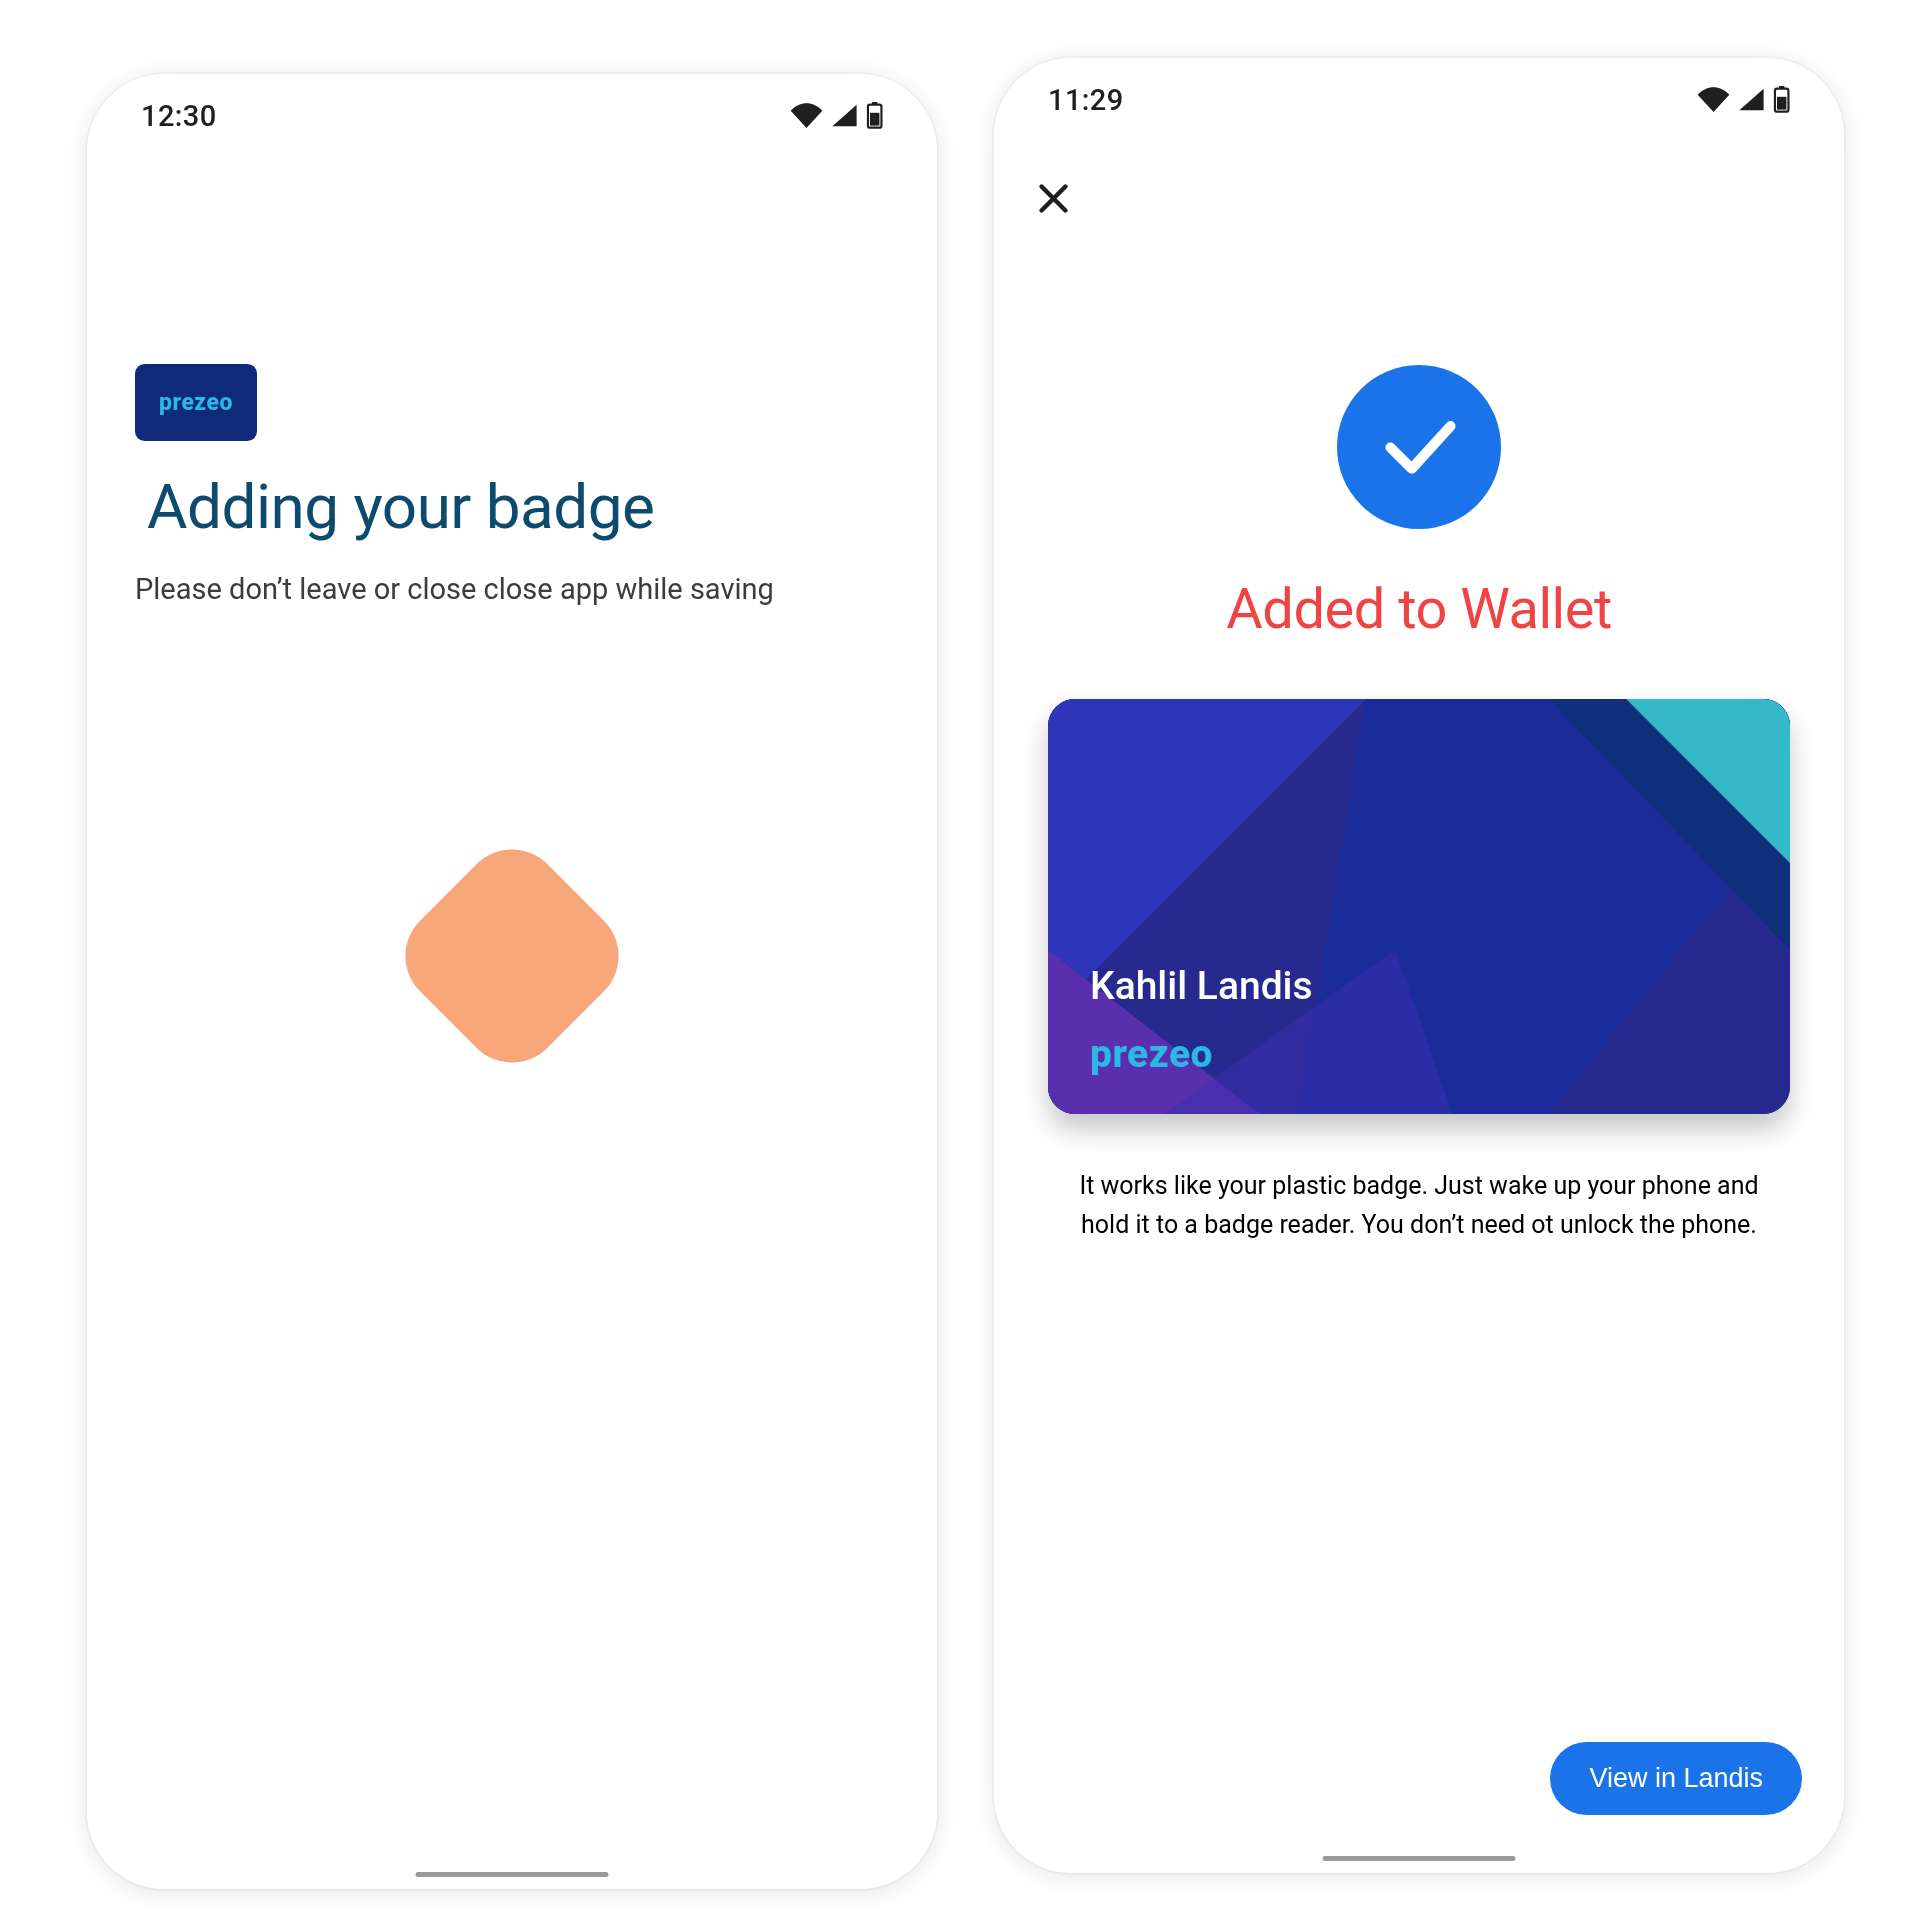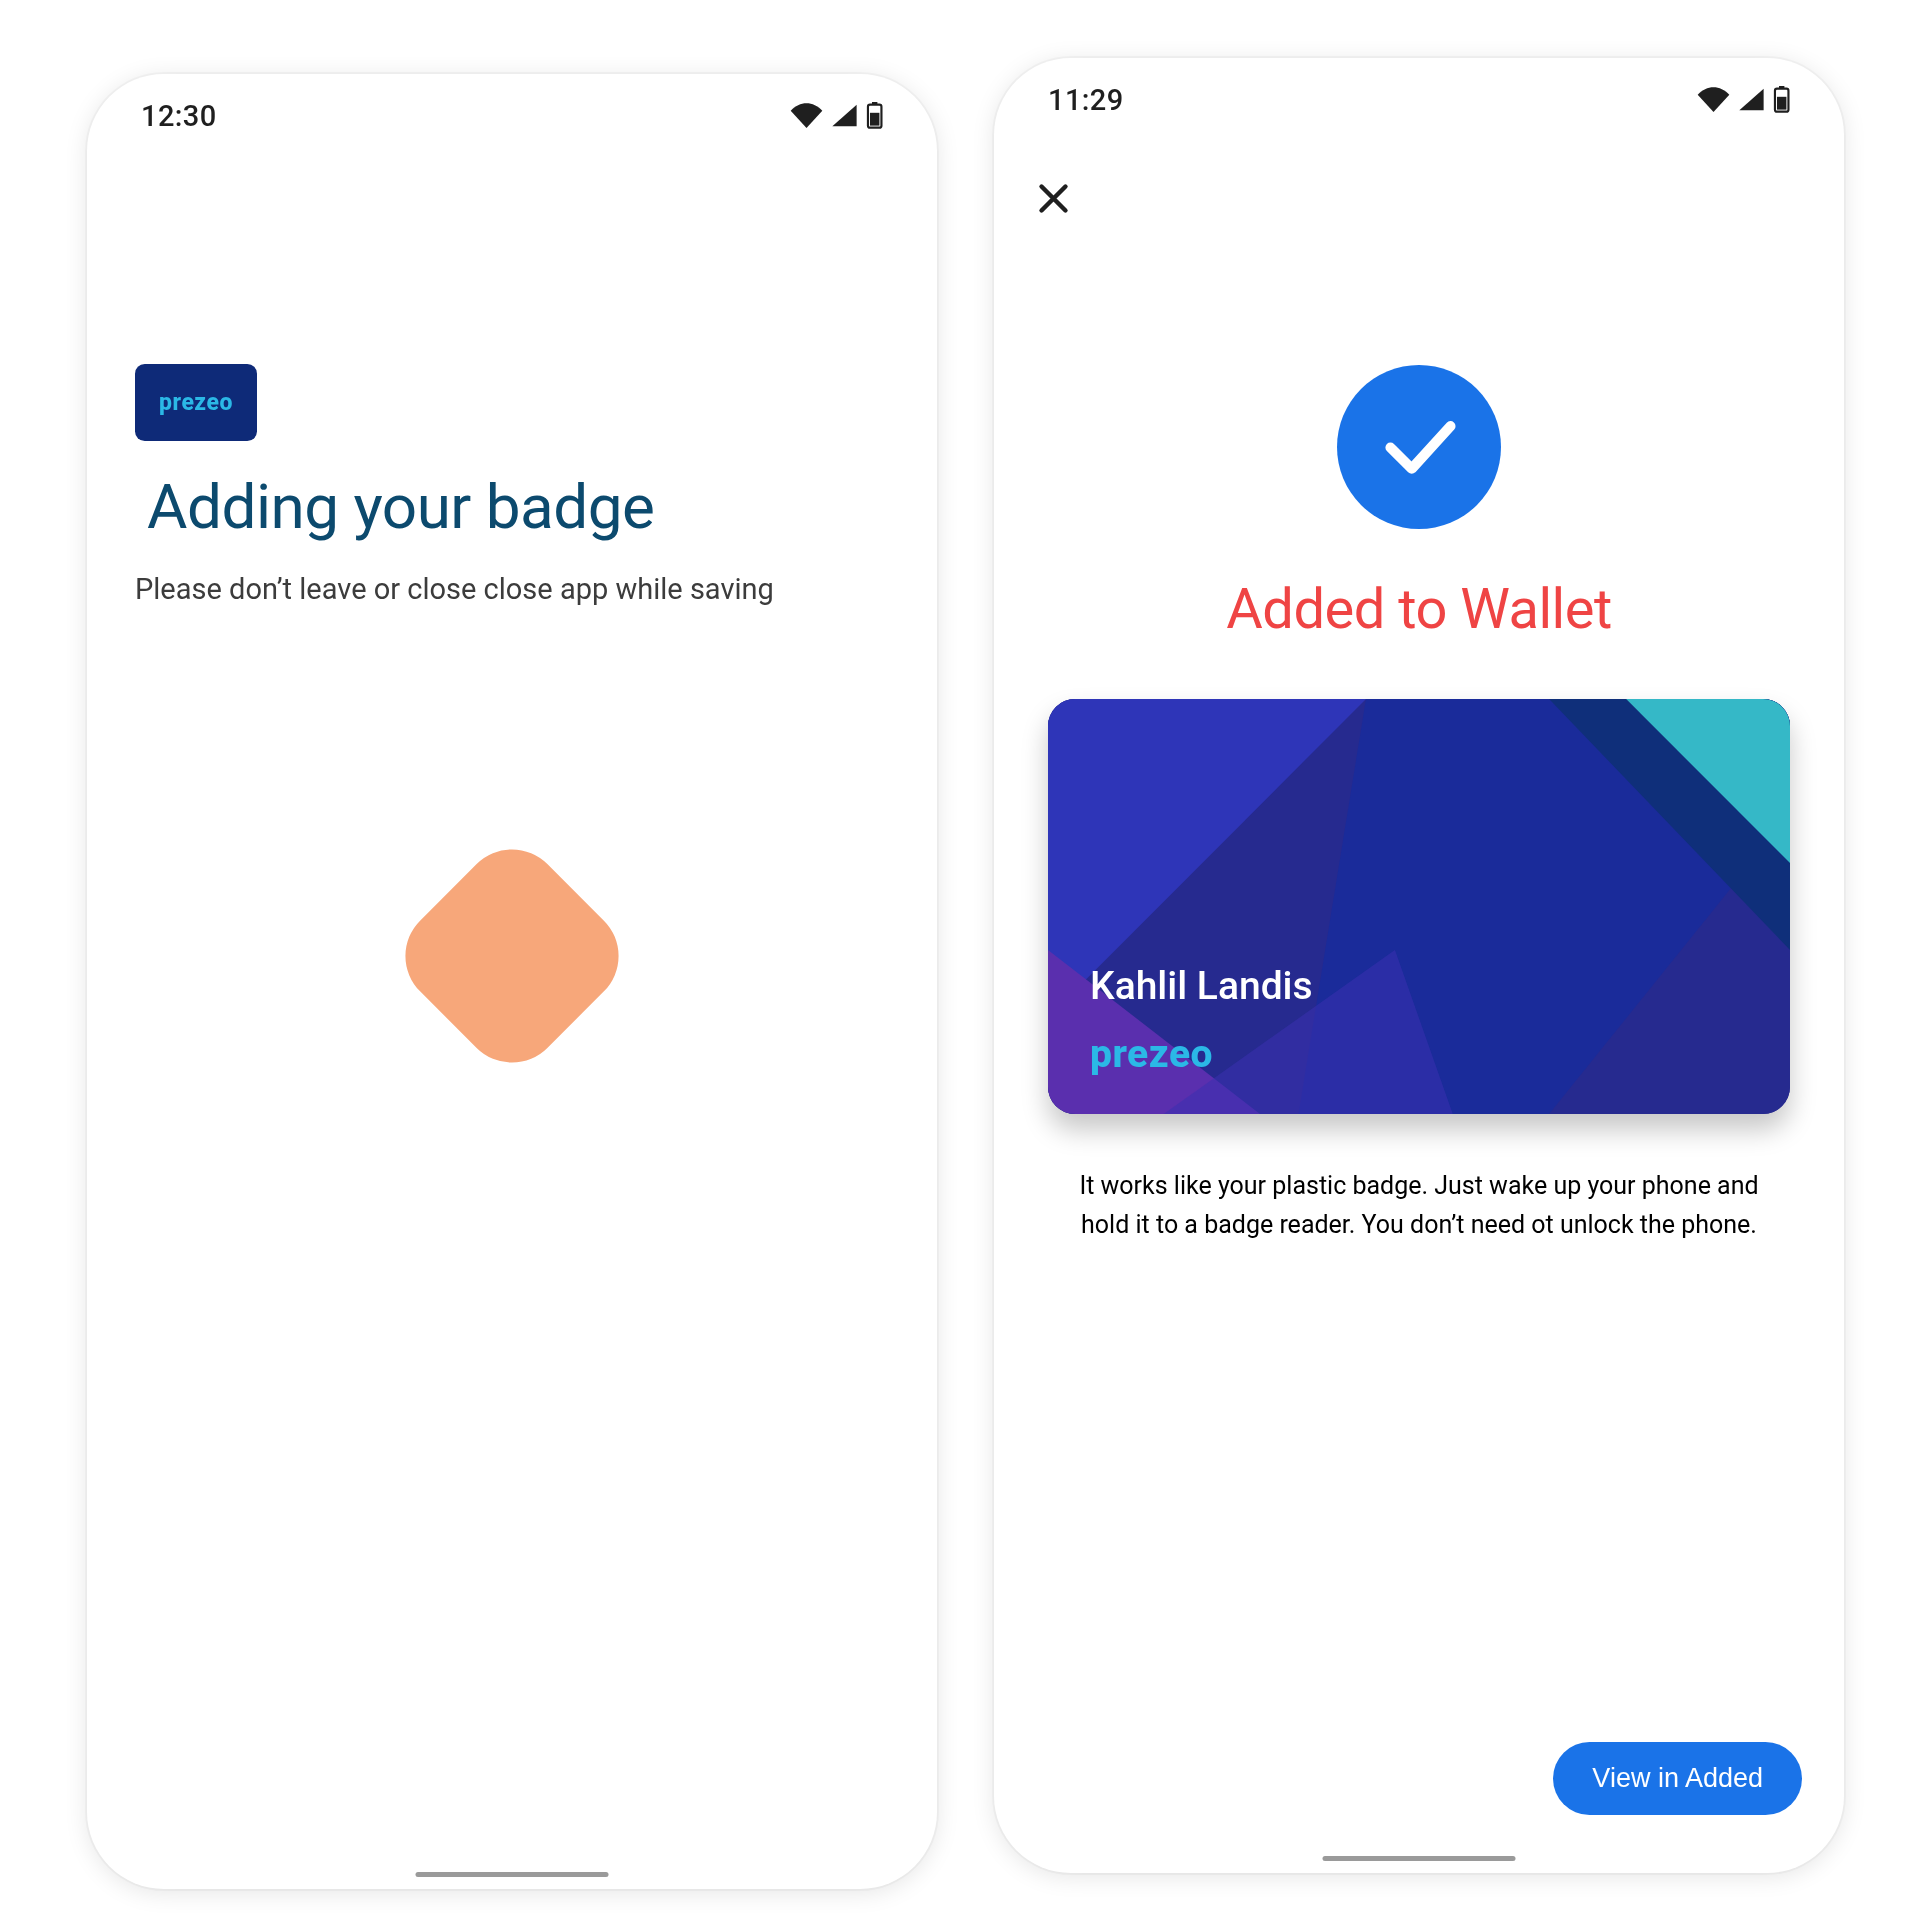--- a/index.html
+++ b/index.html
@@ -293,19 +293,19 @@
         <polygon points="600,0 770,0 770,170" fill="#35b8c7"></polygon>
         <polygon points="0,260 220,430 0,430" fill="#5a2fae"></polygon>
         <polygon points="120,430 420,430 360,260" fill="#3a2fb0" opacity="0.55"></polygon>
       </svg>
       <div class="name">Kahlil Landis</div>
       <div class="brand">prezeo</div>
     </div>
 
     <div class="card-help">It works like your plastic badge. Just wake up your phone and hold it to a badge reader. You don’t need ot unlock the phone.</div>
 
-    <button class="cta">View in Added</button>
+    <button class="cta">View in Landis</button>
 
     <div class="gesture"></div>
   </div>
 
 </div>
 
 
 </body></html>

